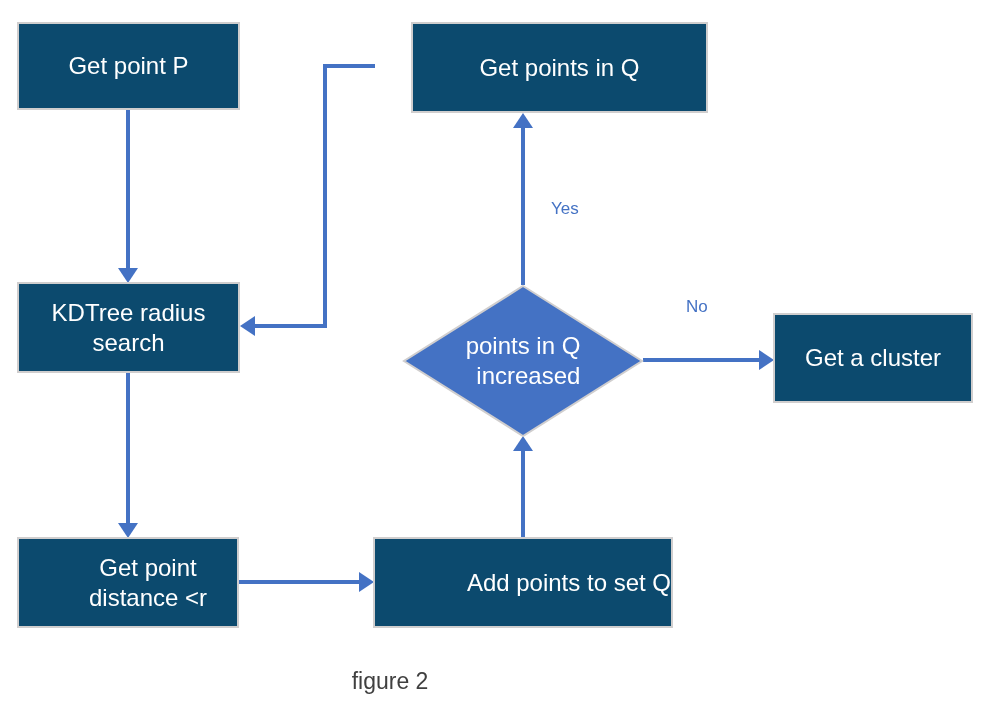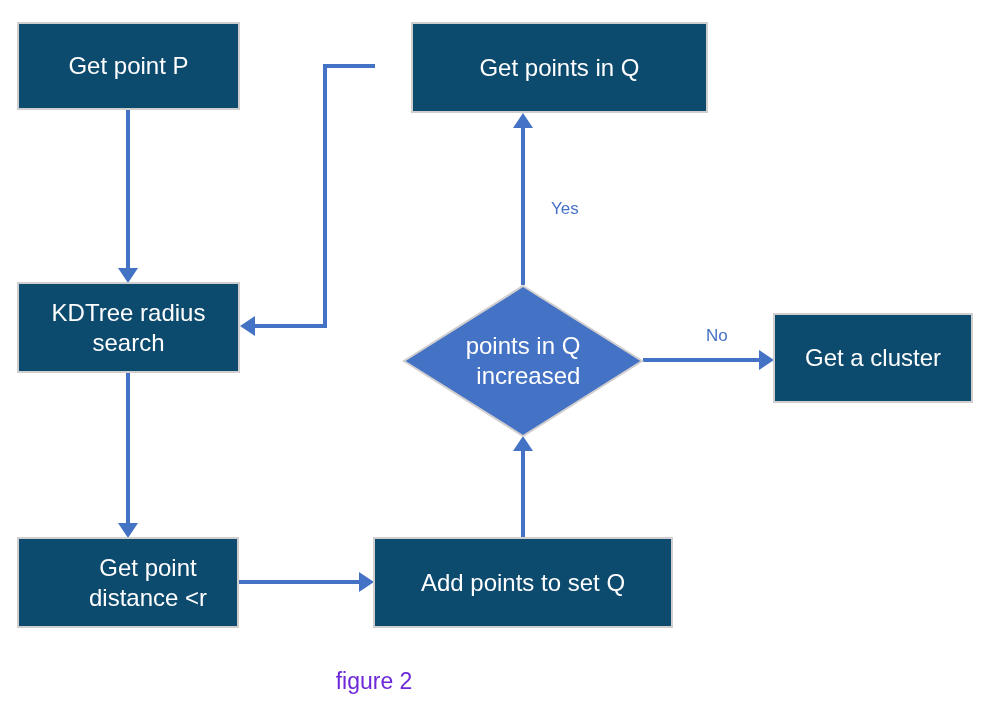--- a/index.html
+++ b/index.html
@@ -40,41 +40,41 @@
     z-index: 3;
   }
   .edge-label {
     position: absolute;
     color: #4472c4;
     font-size: 17px;
     z-index: 2;
   }
   .caption {
     position: absolute;
-    left: 264px;
+    left: 280px;
     top: 668px;
     width: 220px;
     text-align: center;
-    color: #6d28d9;
+    color: #404040;
     font-size: 23px;
     z-index: 2;
   }
   
   .n-get-point-p        { left: 17px;  top: 22px;  width: 223px; height: 88px; }
   .n-get-points-in-q    { left: 375px; top: 22px;  width: 297px; height: 91px; margin-left: 36px; }
   .n-kdtree             { left: 17px;  top: 282px; width: 223px; height: 91px; }
   .n-get-a-cluster      { left: 773px; top: 313px; width: 200px; height: 90px; }
   .n-get-point-distance { left: 17px;  top: 537px; width: 222px; height: 91px; padding-left: 40px; }
-  .n-add-points         { left: 373px; top: 537px; width: 300px; height: 91px; }
+  .n-add-points         { left: 373px; top: 537px; width: 300px; height: 91px; justify-content: flex-end; }
   .n-decision           { left: 403px; top: 285px; width: 240px; height: 152px;
                           display: flex; align-items: center; justify-content: center;
                           text-align: right; color: #ffffff; font-size: 24px;
                           line-height: 1.25; white-space: pre-line; }
   .l-yes { left: 538px; top: 199px; margin-left: 13px; }
-  .l-no  { left: 686px; top: 326px; margin-left: 20px; }
+  .l-no  { left: 686px; top: 297px; }
 </style>
 </head>
 <body>
 
 <div class="canvas">
 
   <svg class="connector-layer" viewBox="0 0 990 705" xmlns="http://www.w3.org/2000/svg">
 
     <g>
       <polyline points="128,110 128,269" fill="none" stroke-width="4" stroke="#4472c4"></polyline>

